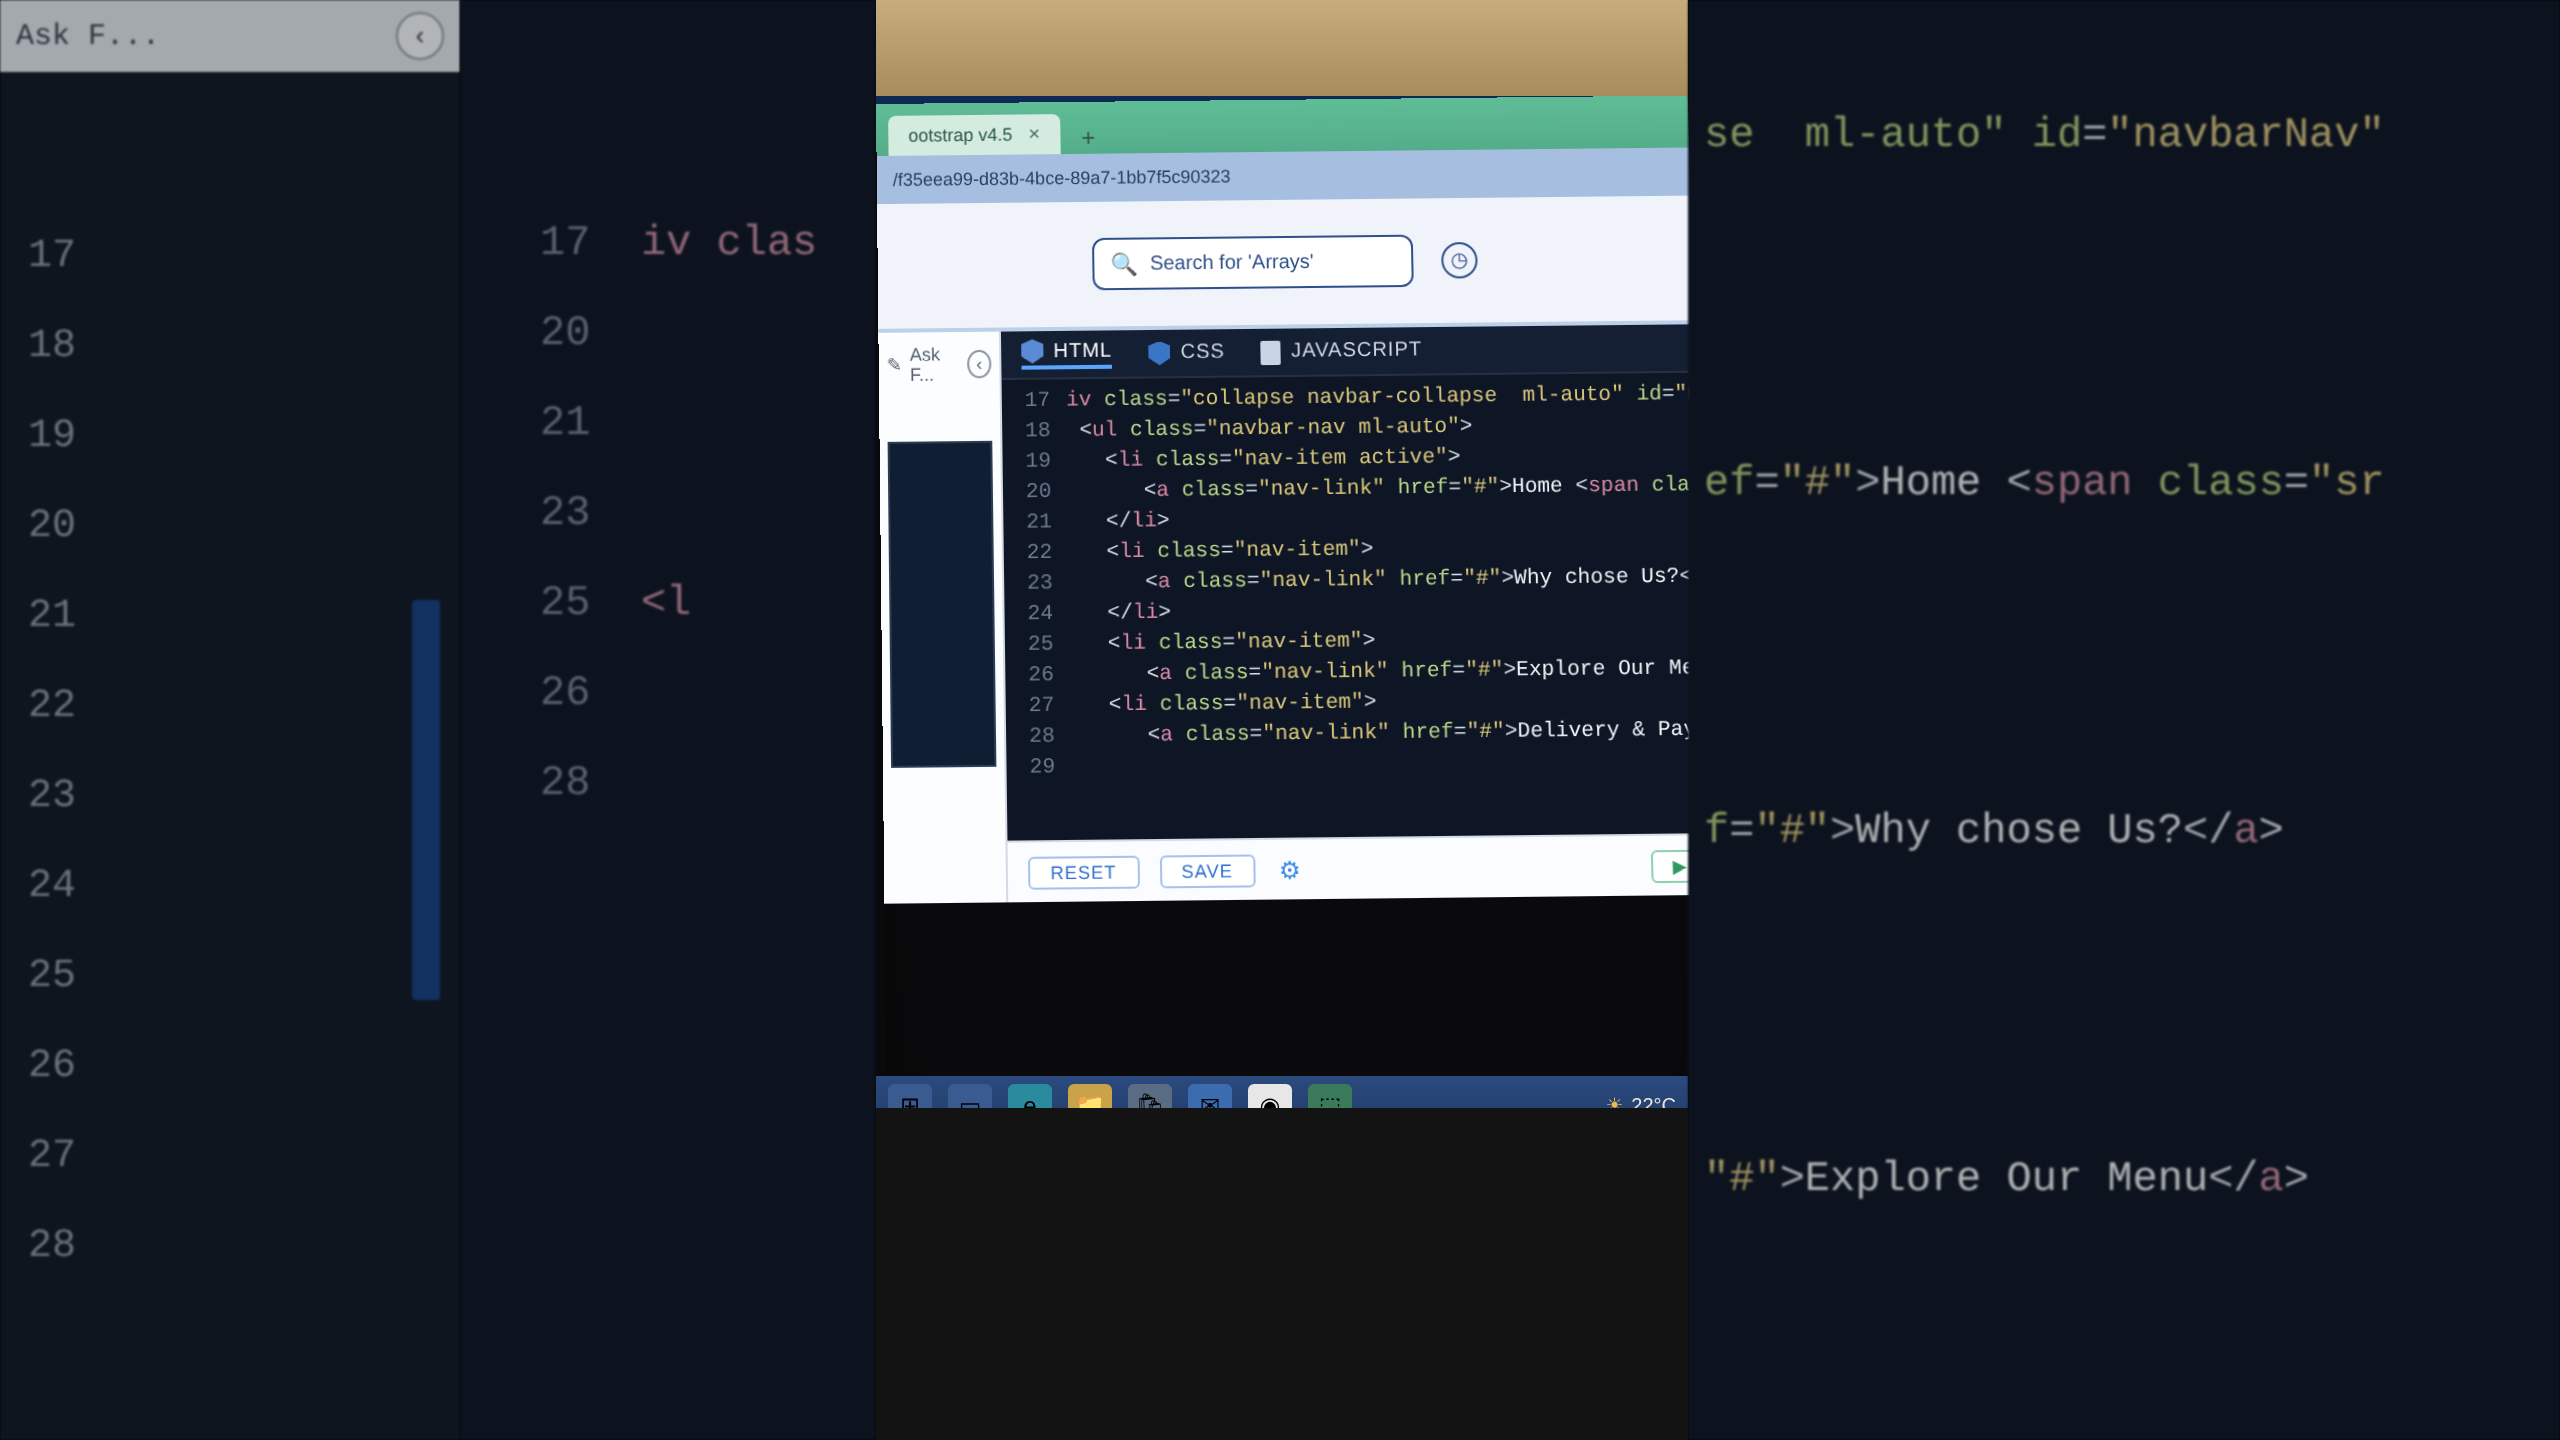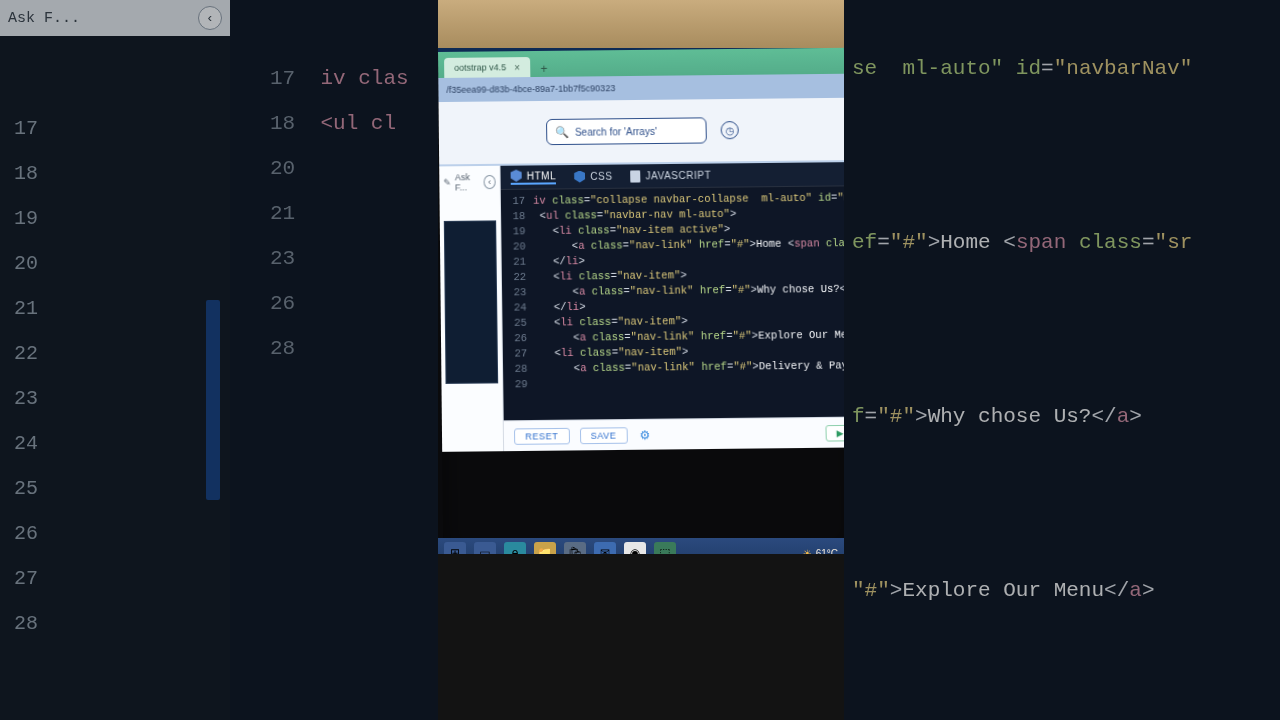--- a/index.html
+++ b/index.html
@@ -109,21 +109,21 @@
     color:#e8edf4; font-size:22px; font-weight:600; font-family:"Segoe UI",Arial,sans-serif;
     filter:brightness(.78);
   }
   .big-html-tab .bshield{ width:24px;height:28px;background:#4d79c0;clip-path:polygon(50% 0,100% 18%,96% 75%,50% 100%,4% 75%,0 18%);}  
 
   
   .gap-left  { position:absolute; left:230px; top:0; width:208px; height:720px; background:#0e1522; } 
 
   
   .gap-left { font-family:"Consolas","Courier New",monospace; filter:brightness(.72) blur(.4px);
-              background:#101a29; padding-top:56px;}
+              background:#101a29; padding-top:100px;}
   .gap-left .gl{ white-space:pre; font-size:21px; line-height:45px; padding-left:40px;}
   .gap-left .gl .ln{color:#7a8796;}
   .gap-left .gl .t{color:#cc8fa6;}
 
 </style>
 </head>
 <body>
 
 <div class="strip-left">
   <div class="topbar">
@@ -171,24 +171,24 @@
   <div class="previewbox"></div>
 </div>
 
 <div class="big-html-tab">
   <span class="bshield"></span>
   <span>HTML</span>
 </div>
 
 <div class="gap-left" id="gap-left">
     <div class="gl"><span class="ln">17</span>  <span class="t">iv clas</span></div>
-    <div class="gl"><span class="ln">18</span>  <span class="t">&lt;ul cl</span></div>
     <div class="gl"><span class="ln">20</span>  <span class="t"></span></div>
     <div class="gl"><span class="ln">21</span>  <span class="t"></span></div>
     <div class="gl"><span class="ln">23</span>  <span class="t"></span></div>
+    <div class="gl"><span class="ln">25</span>  <span class="t">&lt;l</span></div>
     <div class="gl"><span class="ln">26</span>  <span class="t"></span></div>
     <div class="gl"><span class="ln">28</span>  <span class="t"></span></div>
   </div>
 
 <div class="strip-center">
   <div class="desk-strip"></div>
   <div class="monitor-bezel">
     <div class="screen">
 
       <div class="browser-tabs">
@@ -302,21 +302,21 @@
       <div class="tb-item">⊞</div>
       <div class="tb-item">▭</div>
       <div class="tb-item" style="background:#2a8a9e">e</div>
       <div class="tb-item" style="background:#c9a24a">📁</div>
       <div class="tb-item" style="background:#5a6c84">🛍</div>
       <div class="tb-item" style="background:#3d6bb0">✉</div>
       <div class="tb-item" style="background:#e7e7e7">◉</div>
       <div class="tb-item" style="background:#3a7a5a">⬚</div>
       <div class="tb-weather">
         <span class="sun"></span>
-        <span>61°C</span>
+        <span>22°C</span>
       </div>
     </div>
   </div>
   <div class="wall-below"></div>
 </div>
 
 <div class="strip-right" id="right-strip">
     <div class="bigline"><span class="b-attr">se  ml-auto"</span> <span class="b-attr">id</span><span class="b-pun">=</span><span class="b-str">"navbarNav"</span></div>
     <div class="bigline">&nbsp;</div>
     <div class="bigline">&nbsp;</div>

